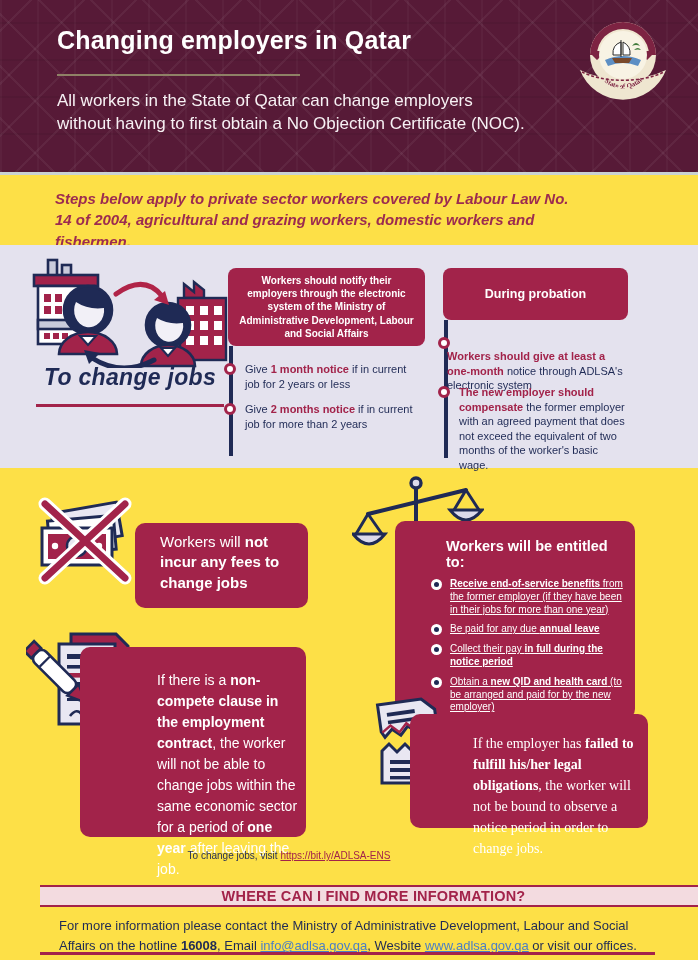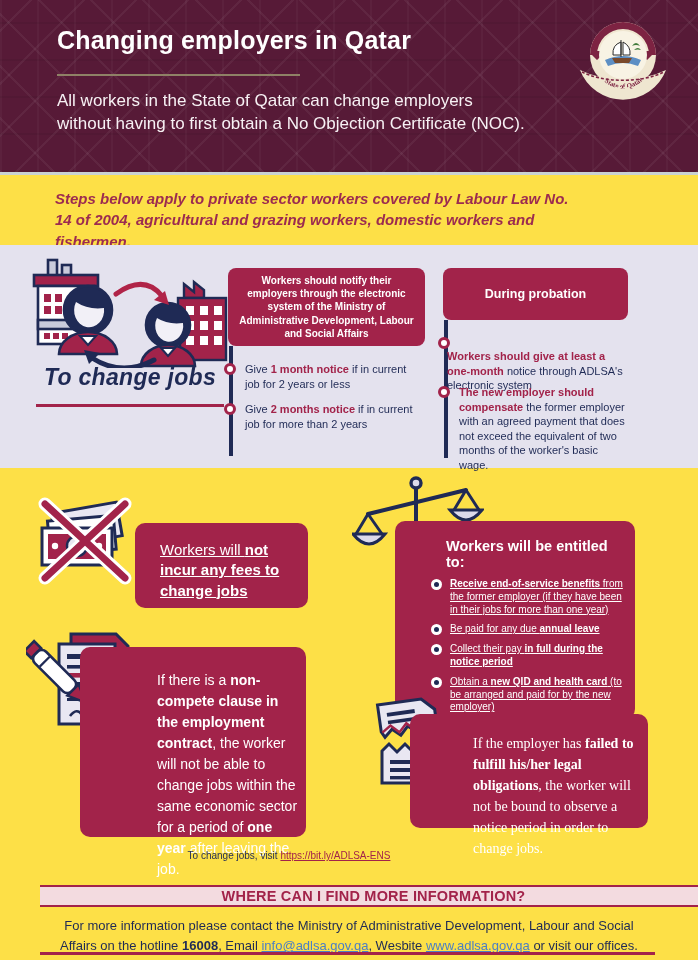--- a/index.html
+++ b/index.html
@@ -63,21 +63,21 @@
   .ttext{margin-left:9px;font-size:11px;line-height:1.32;color:#1f2a55;}
   .ttext .em{color:#a2234a;font-weight:700;}
   .r1{left:224px;top:362px;width:200px;}
   .r2{left:224px;top:402px;width:200px;}
   .r3{left:438px;top:336px;width:192px;flex-direction:column;}
   .r4{left:438px;top:385px;width:192px;}
   
   .icon{position:absolute;}
   .fees-box{
     position:absolute;left:135px;top:523px;width:173px;height:85px;border-radius:10px;
-    padding:17px 8px 8px 25px;font-size:15px;line-height:1.35;color:#fff;text-decoration:underline;
+    padding:9px 8px 8px 25px;font-size:15px;line-height:1.35;color:#fff;
   }
   .fees-box .em,.bigbox .em{font-weight:700;}
   .entitled-box{
     position:absolute;left:395px;top:521px;width:240px;height:198px;border-radius:10px;
     padding:17px 8px 8px 36px;
   }
   .entitled-box h2{margin:0 0 8px 15px;font-size:14.5px;font-weight:700;color:#fff;}
   .erow{display:flex;align-items:flex-start;margin-bottom:7px;text-decoration:underline;}
   .edot{
     flex:0 0 auto;width:11px;height:11px;border-radius:50%;background:#fff;
@@ -101,21 +101,21 @@
     font-size:10px;color:#1f2a55;
   }
   .visit a{color:#a2234a;text-decoration:underline;}
   .banner{
     position:absolute;left:40px;top:885px;width:667px;height:22px;box-sizing:border-box;
     background:#f3dbe0;border-top:2.5px solid #a2234a;border-bottom:2.5px solid #a2234a;
     display:flex;align-items:center;justify-content:center;
     font-size:14.5px;font-weight:700;color:#a2234a;letter-spacing:.2px;
   }
   .footer{
-    position:absolute;left:59px;top:916px;width:580px;margin:0;text-align:center;
+    position:absolute;left:59px;top:916px;width:580px;margin:0;text-align:left;
     font-size:13px;line-height:1.55;color:#1f2a55;
   }
   .footer .em{font-weight:700;}
   .footer a{color:#4c7fc4;text-decoration:underline;}
   .bottom-rule{position:absolute;left:40px;top:952px;width:615px;height:2.5px;background:#a2234a;}
 </style>
 </head>
 <body>
 
 <div id="page">

